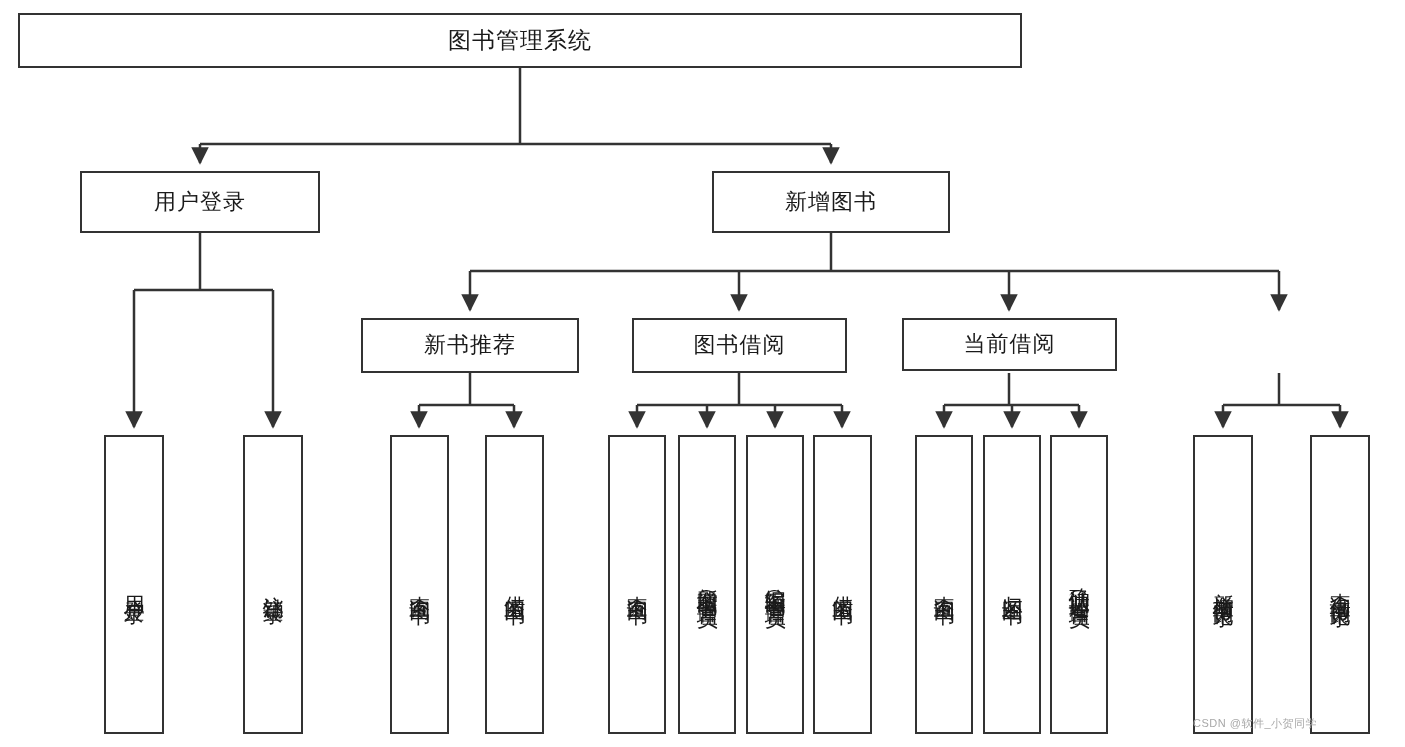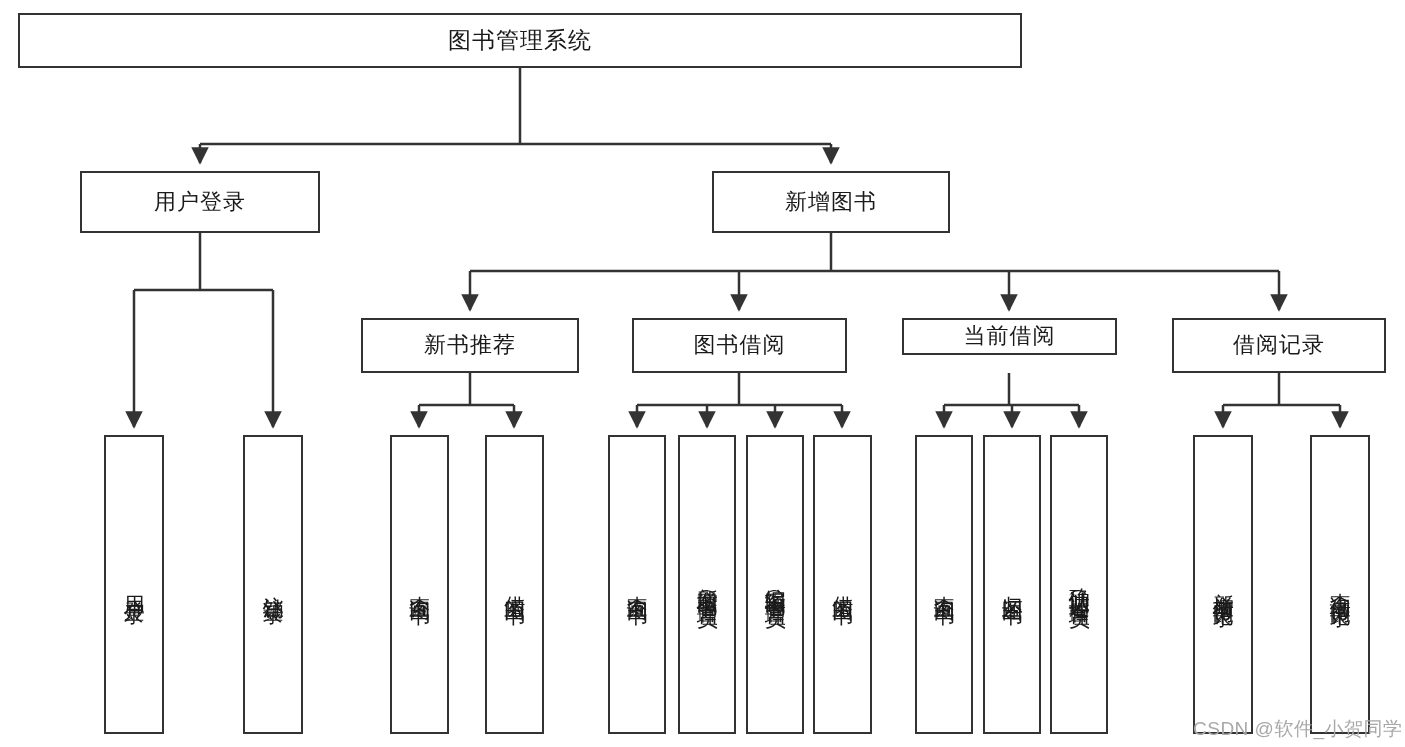--- a/index.html
+++ b/index.html
@@ -50,21 +50,21 @@
     font-size: 21px;
     letter-spacing: 3px;
     line-height: 1.25;
     padding: 4px 0;
     align-items: center;
     justify-content: center;
     white-space: nowrap;
   }
   .watermark {
     position: absolute;
-    font-size: 19px;
+    font-size: 11px;
     color: #a8a8a8;
     white-space: nowrap;
     letter-spacing: 0.5px;
     user-select: none;
   }
 </style>
 </head>
 <body>
 
 <div id="canvas" style="background: rgb(255, 255, 255);">
@@ -119,22 +119,21 @@
     </g>
   </svg>
 
   <div class="node horiz root" style="left: 18px; top: 13px; width: 1004px; height: 55px; border-color: rgb(51, 51, 51); color: rgb(26, 26, 26);">图书管理系统</div>
 
   <div class="node horiz" style="left: 80px; top: 171px; width: 240px; height: 62px; border-color: rgb(51, 51, 51); color: rgb(26, 26, 26);">用户登录</div>
   <div class="node horiz" style="left: 712px; top: 171px; width: 238px; height: 62px; border-color: rgb(51, 51, 51); color: rgb(26, 26, 26);">新增图书</div>
 
   <div class="node horiz" style="left: 632px; top: 318px; width: 215px; height: 55px; border-color: rgb(51, 51, 51); color: rgb(26, 26, 26);">图书借阅</div>
   <div class="node horiz" style="left: 361px; top: 318px; width: 218px; height: 55px; border-color: rgb(51, 51, 51); color: rgb(26, 26, 26);">新书推荐</div>
-  <div class="node horiz" style="left: 902px; top: 318px; width: 215px; height: 37px; border-color: rgb(51, 51, 51); color: rgb(26, 26, 26);">当前借阅</div>
-  <div class="node horiz" style="left: 1172px; top: 318px; width: 214px; height: 55px; border-color: rgb(51, 51, 51); color: rgb(26, 26, 26);">借阅记录</div>
+  <div class="node horiz" style="left: 902px; top: 318px; width: 215px; height: 53px; border-color: rgb(51, 51, 51); color: rgb(26, 26, 26);">当前借阅</div>
 
   <div class="node vert" style="left: 104px; top: 435px; width: 60px; height: 299px; border-color: rgb(51, 51, 51); color: rgb(26, 26, 26);">用户登录</div>
   <div class="node vert" style="left: 243px; top: 435px; width: 60px; height: 299px; border-color: rgb(51, 51, 51); color: rgb(26, 26, 26);">注销登录</div>
   <div class="node vert" style="left: 390px; top: 435px; width: 59px; height: 299px; border-color: rgb(51, 51, 51); color: rgb(26, 26, 26);">查询图书</div>
   <div class="node vert" style="left: 485px; top: 435px; width: 59px; height: 299px; border-color: rgb(51, 51, 51); color: rgb(26, 26, 26);">借阅图书</div>
   <div class="node vert" style="left: 608px; top: 435px; width: 58px; height: 299px; border-color: rgb(51, 51, 51); color: rgb(26, 26, 26);">查询图书</div>
   <div class="node vert" style="left: 678px; top: 435px; width: 58px; height: 299px; border-color: rgb(51, 51, 51); color: rgb(26, 26, 26);">新增图书（管理员）</div>
   <div class="node vert" style="left: 746px; top: 435px; width: 58px; height: 299px; border-color: rgb(51, 51, 51); color: rgb(26, 26, 26);">编辑图书（管理员）</div>
   <div class="node vert" style="left: 813px; top: 435px; width: 59px; height: 299px; border-color: rgb(51, 51, 51); color: rgb(26, 26, 26);">借阅图书</div>
   <div class="node vert" style="left: 915px; top: 435px; width: 58px; height: 299px; border-color: rgb(51, 51, 51); color: rgb(26, 26, 26);">查询图书</div>

